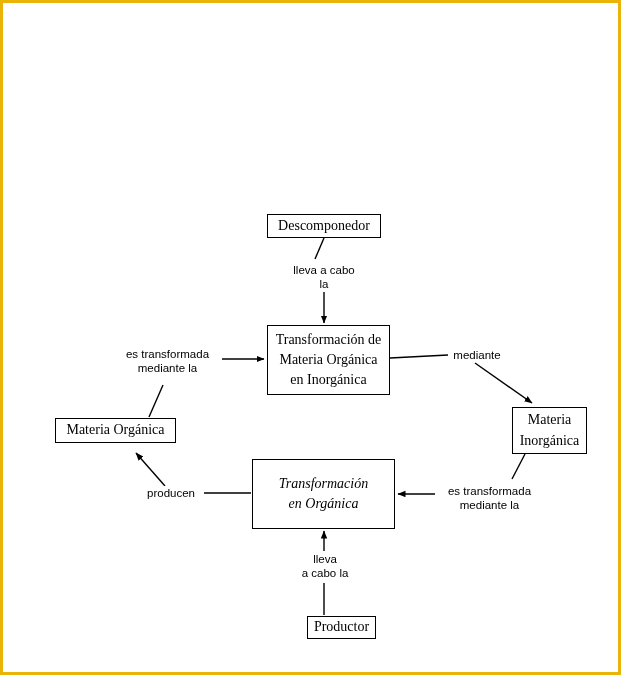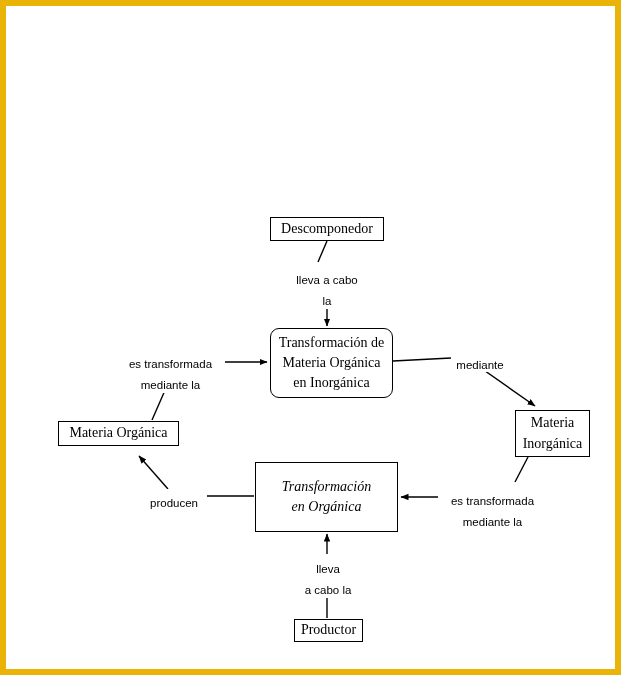--- a/index.html
+++ b/index.html
@@ -14,21 +14,21 @@
     overflow: hidden;
     font-family: "Liberation Serif", serif;
     color: #000000;
   }
   #canvas {
     position: absolute;
     left: 0;
     top: 0;
     width: 621px;
     height: 675px;
-    border: 6px solid #eab308;
+    border: 3px solid #eab308;
     box-sizing: border-box;
     background: #ffffff;
   }
   .edges {
     position: absolute;
     left: 0;
     top: 0;
     width: 621px;
     height: 675px;
     pointer-events: none;
@@ -54,21 +54,21 @@
   .elabel {
     position: absolute;
     font-family: "Liberation Sans", sans-serif;
     font-size: 11.5px;
     line-height: 1.25;
     color: #000000;
     text-align: center;
     background: #ffffff;
     white-space: nowrap;
   }
-  .elabel .lline { display: block; margin-top: 7px; }
+  .elabel .lline { display: block; }
 </style>
 </head>
 <body>
 
 <div id="canvas">
 
   <svg class="edges" viewBox="0 0 621 675" width="621" height="675" xmlns="http://www.w3.org/2000/svg">
     <defs>
       <marker id="arrow" markerWidth="9" markerHeight="9" refX="7.5" refY="3.2" orient="auto" markerUnits="userSpaceOnUse">
         <path d="M0,0 L8,3.2 L0,6.4 z" fill="#000000"></path>
@@ -97,41 +97,41 @@
 
     <line x1="146" y1="414" x2="160" y2="382" stroke="#000000" stroke-width="1.4"></line>
 
     <line x1="219" y1="356" x2="261" y2="356" stroke="#000000" stroke-width="1.4" marker-end="url(#arrow)"></line>
   </svg>
 
   <div class="node" style="left:264px; top:211px; width:114px; height:24px;">
     <span class="nline">Descomponedor</span>
   </div>
 
-  <div class="node" style="left:264px; top:322px; width:123px; height:70px;border-radius:9px;">
+  <div class="node" style="left:264px; top:322px; width:123px; height:70px;">
     <span class="nline">Transformación de</span>
     <span class="nline">Materia Orgánica</span>
     <span class="nline">en Inorgánica</span>
   </div>
 
   <div class="node" style="left:52px; top:415px; width:121px; height:25px;">
     <span class="nline">Materia Orgánica</span>
   </div>
 
   <div class="node" style="left:509px; top:404px; width:75px; height:47px;align-items:center;">
     <span class="nline">Materia</span>
     <span class="nline">Inorgánica</span>
   </div>
 
   <div class="node" style="left:249px; top:456px; width:143px; height:70px;font-style:italic;">
     <span class="nline">Transformación</span>
     <span class="nline">en Orgánica</span>
   </div>
 
-  <div class="node" style="left:288px; top:613px; width:69px; height:23px;">
+  <div class="node" style="left:304px; top:613px; width:69px; height:23px;">
     <span class="nline">Productor</span>
   </div>
 
   <div class="elabel" style="left:280px; top:260px; width:82px;">
     <span class="lline">lleva a cabo</span>
     <span class="lline">la</span>
   </div>
 
   <div class="elabel" style="left:448px; top:345px; width:52px;">
     <span class="lline">mediante</span>

